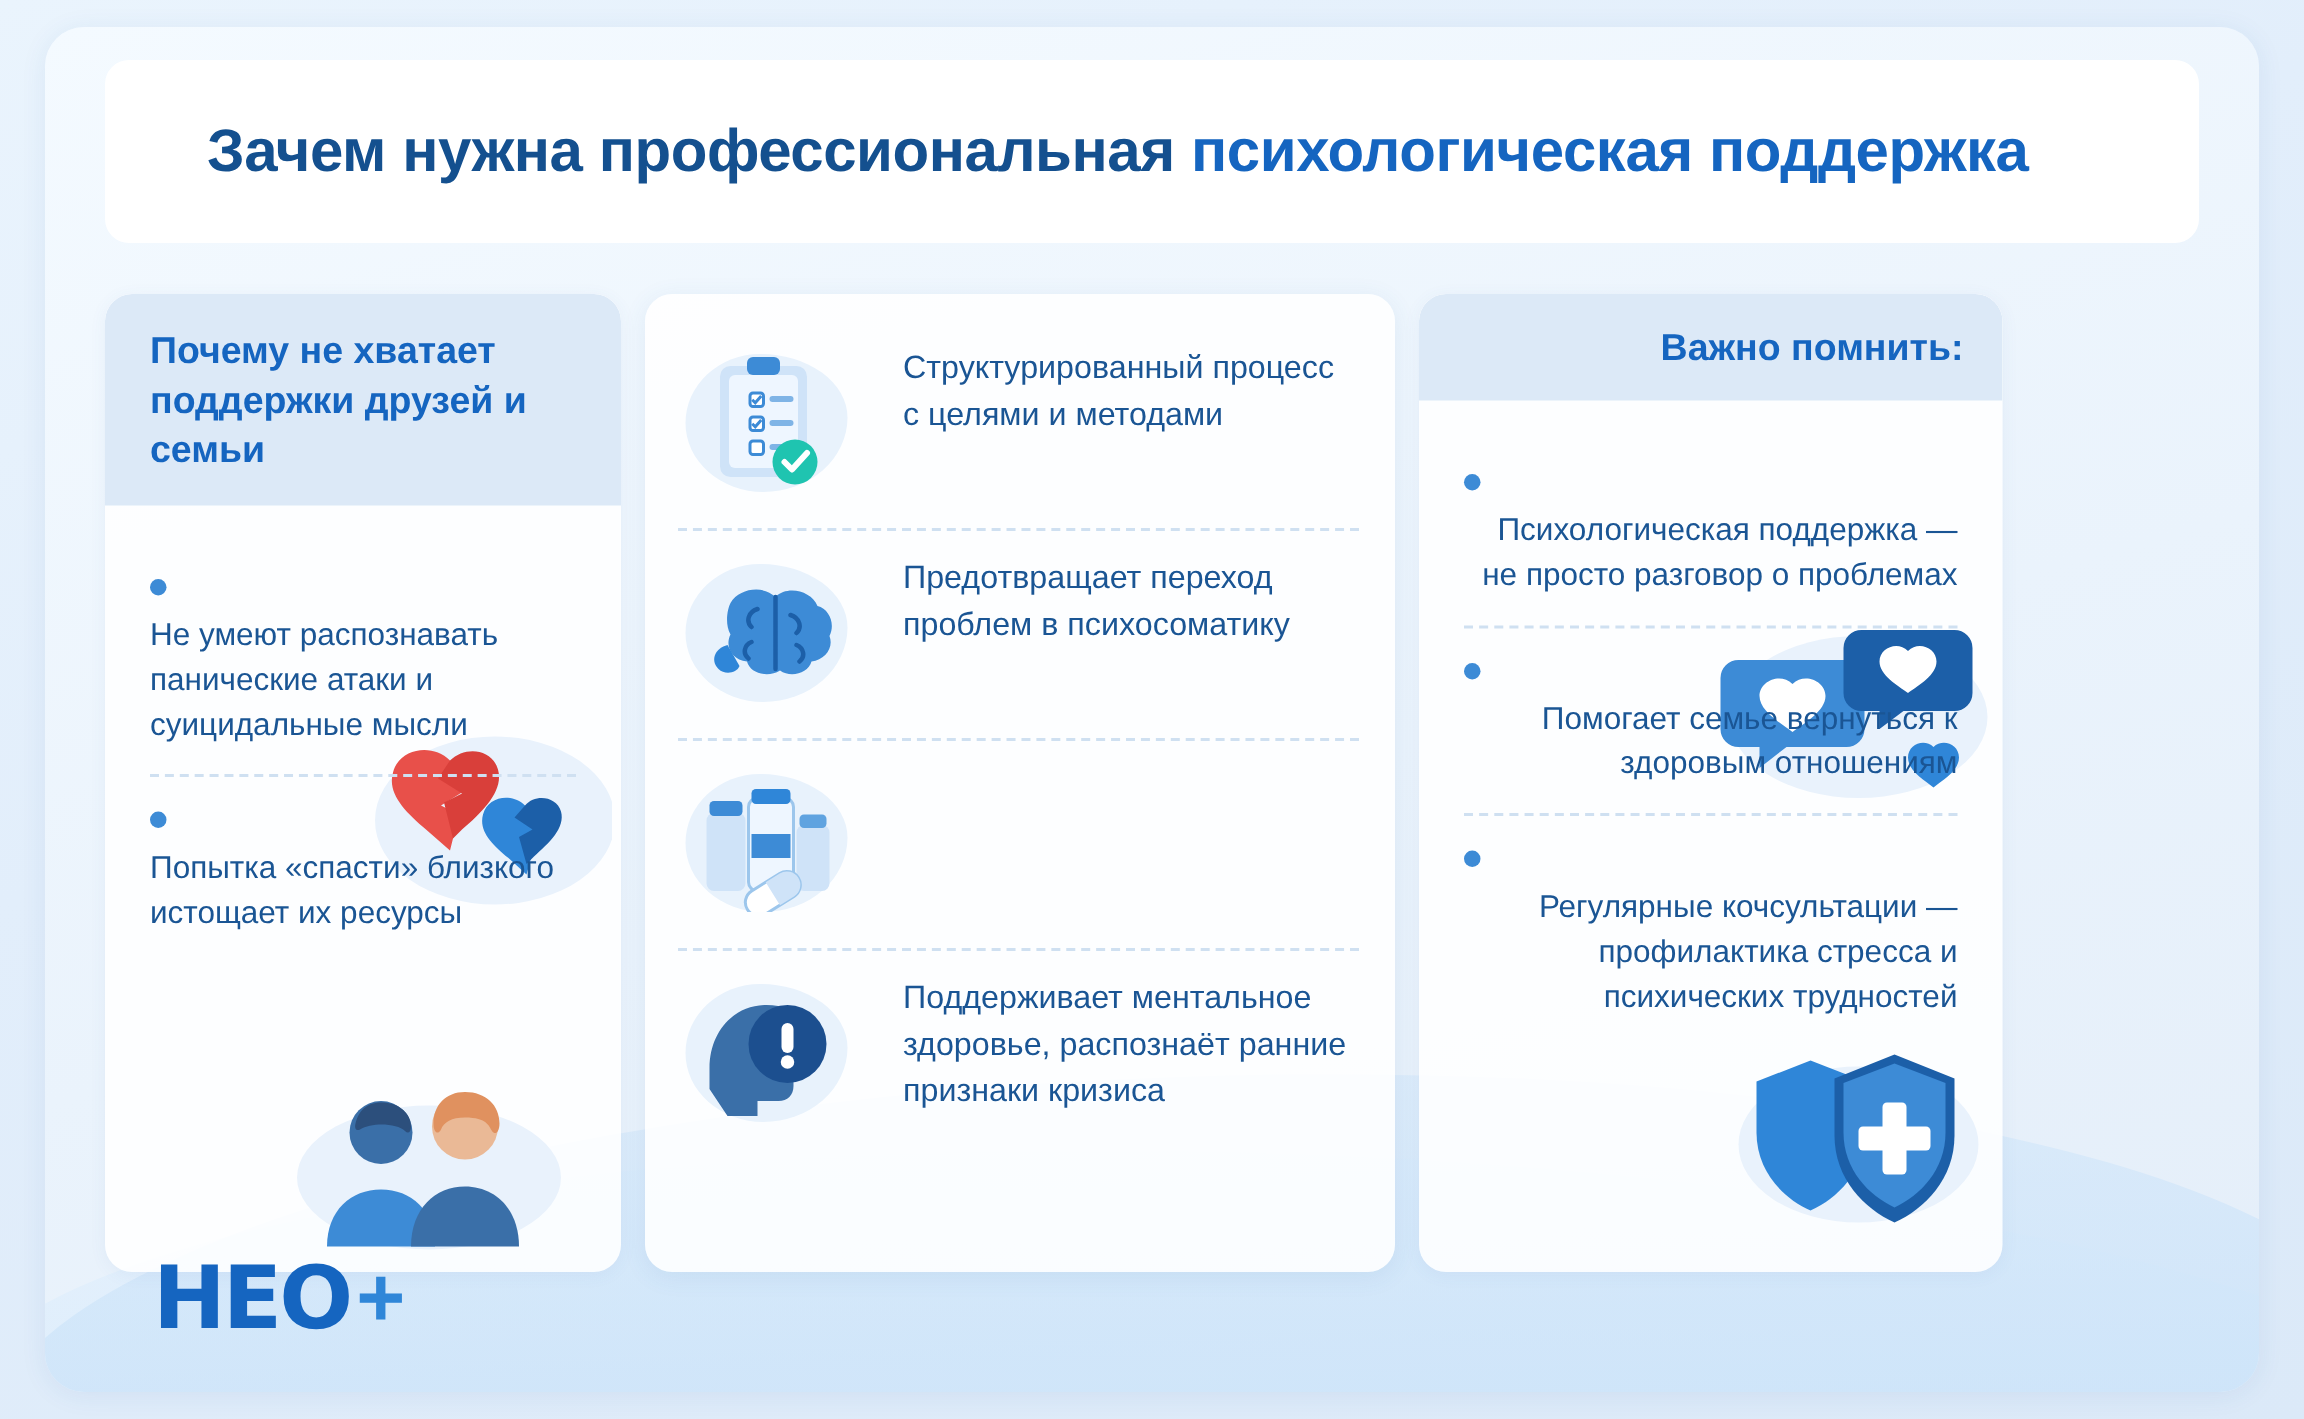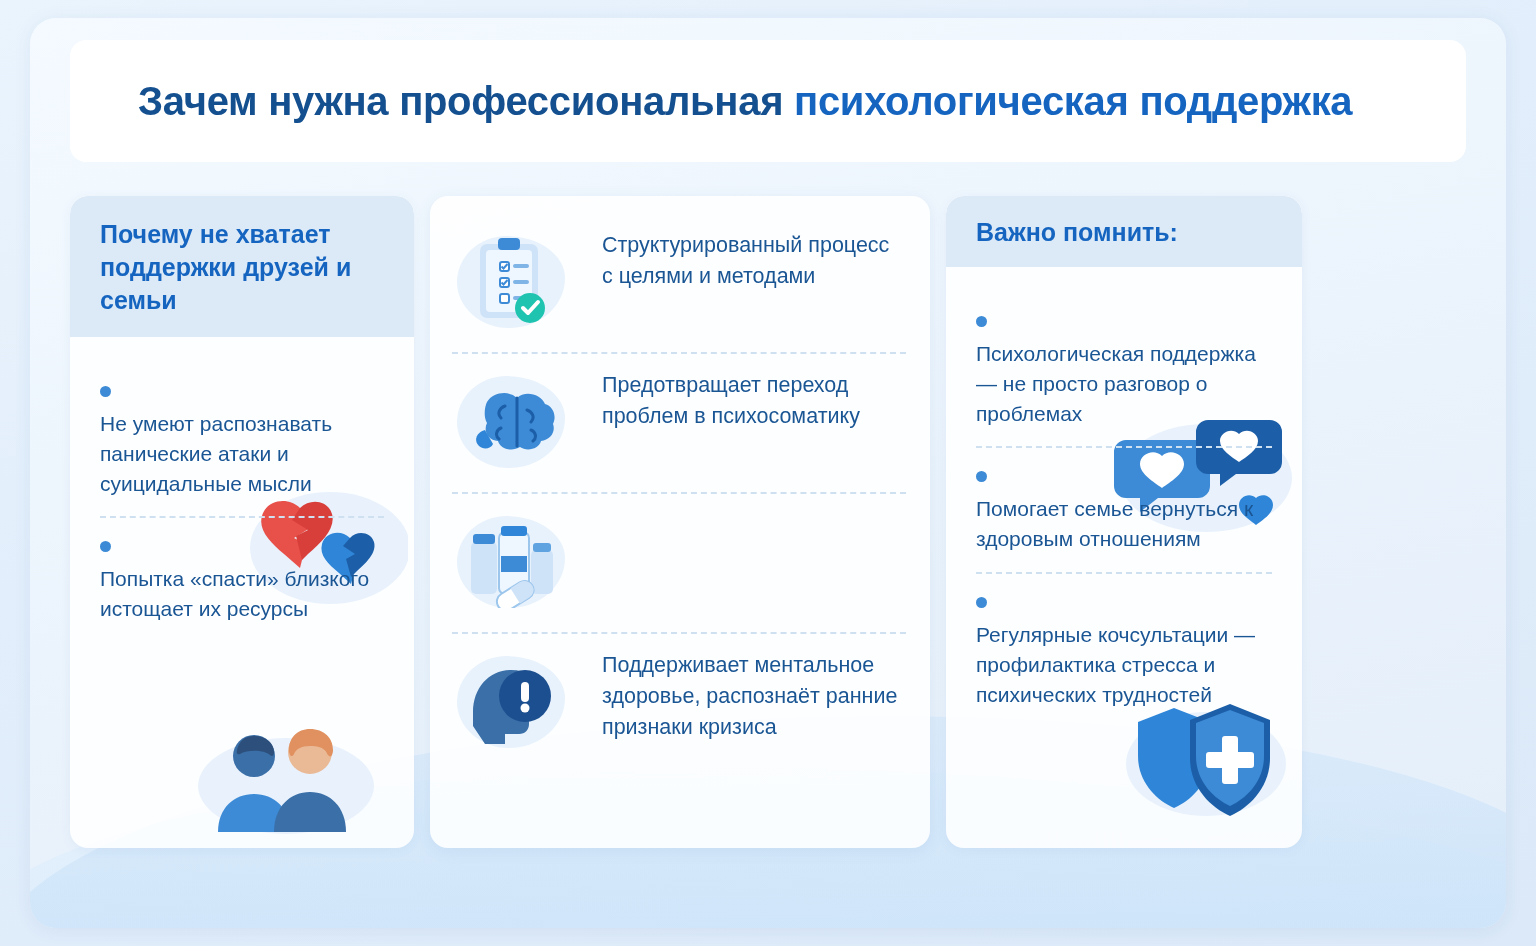--- a/index.html
+++ b/index.html
@@ -126,23 +126,24 @@
   }
   .card-mid .cap h2 {
     margin: 0;
     font-size: 25px;
     color: #ffffff;
     font-weight: 700;
   }
 
   
   .card-right {
-    width: 356px;
+    width: 389px;
     min-height: 592px;
     box-shadow: 0 2px 12px rgba(60,110,170,0.06);
+    text-align: right;
   }
   .card-right .cap {
     background: #dce9f7;
     padding: 22px 26px 20px 30px;
     border-radius: 18px 18px 0 0;
   }
   .card-right .cap h2 {
     margin: 0;
     font-size: 25px;
     color: #1565c0;
@@ -424,13 +425,17 @@
         </div>
         <div class="bullet">
           <span class="dot"></span>
           <span class="btxt">Регулярные кочсультации — профилактика стресса и психических трудностей</span>
         </div>
       </div>
     </div>
 
   </div>
 
+  <div class="logo">
+    <span class="word">HEO</span>
+    <span class="plus">+</span>
+  </div>
 </div>
 
 </body></html>

